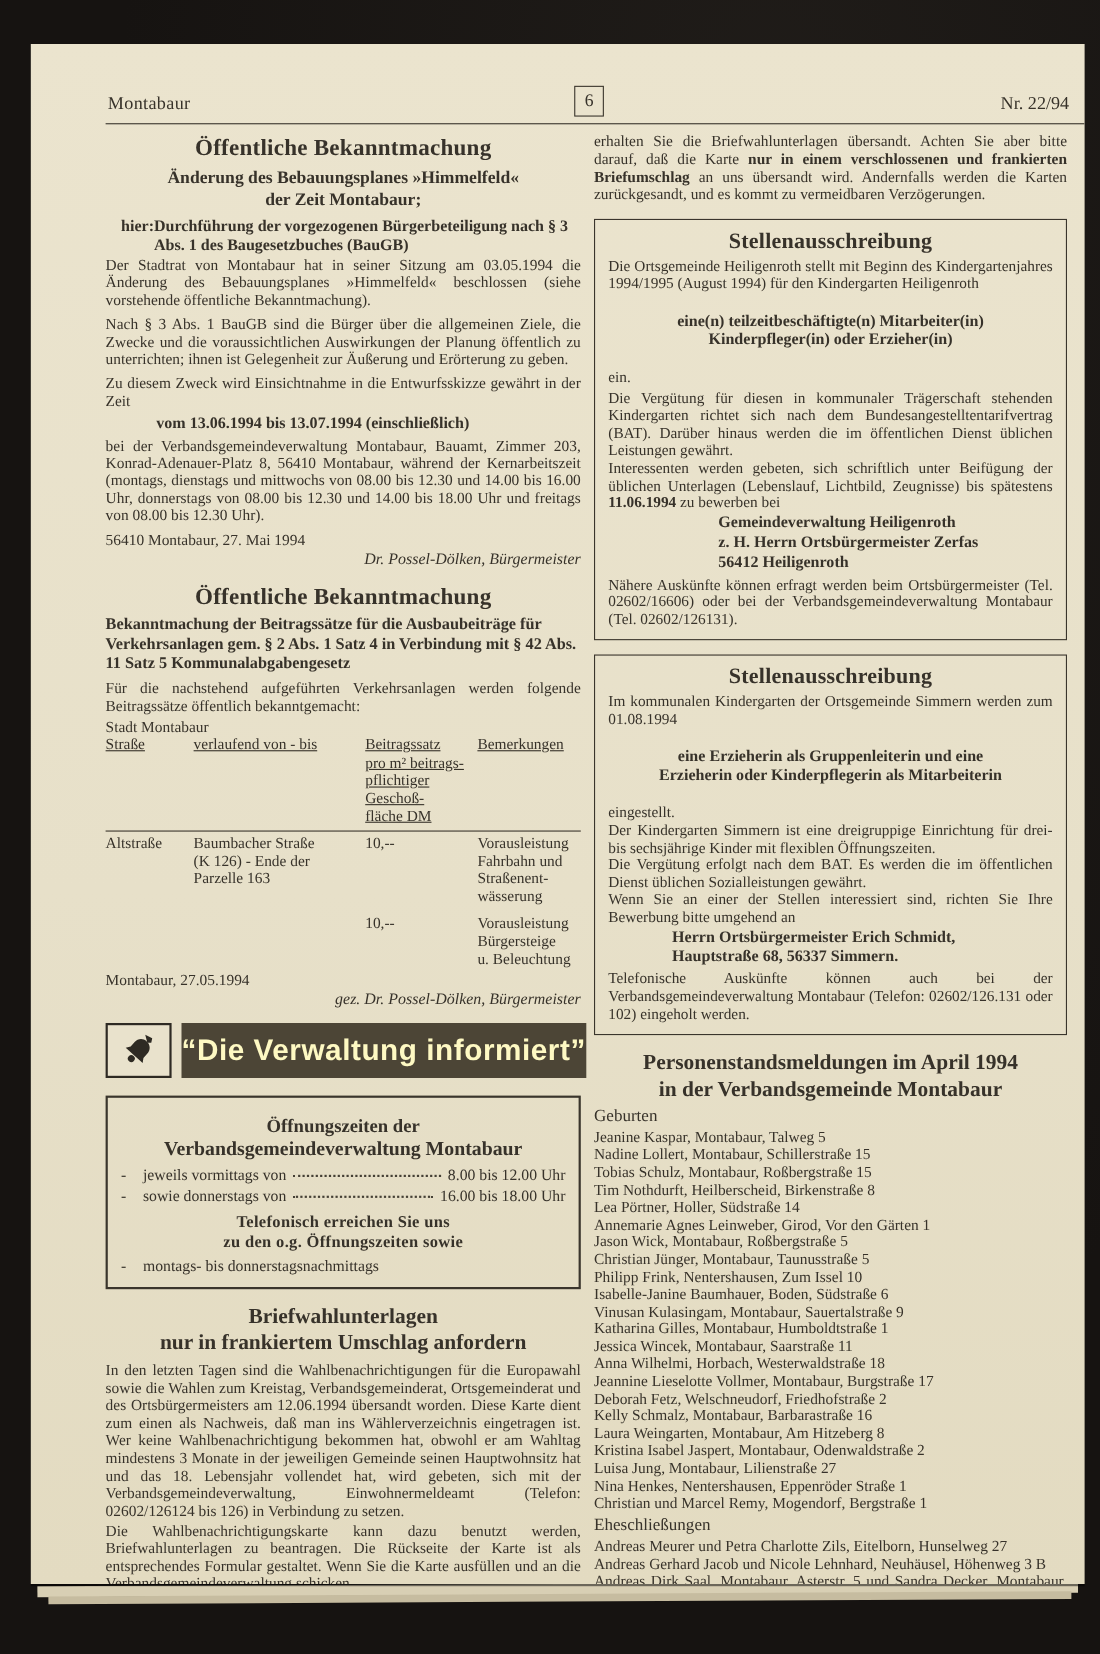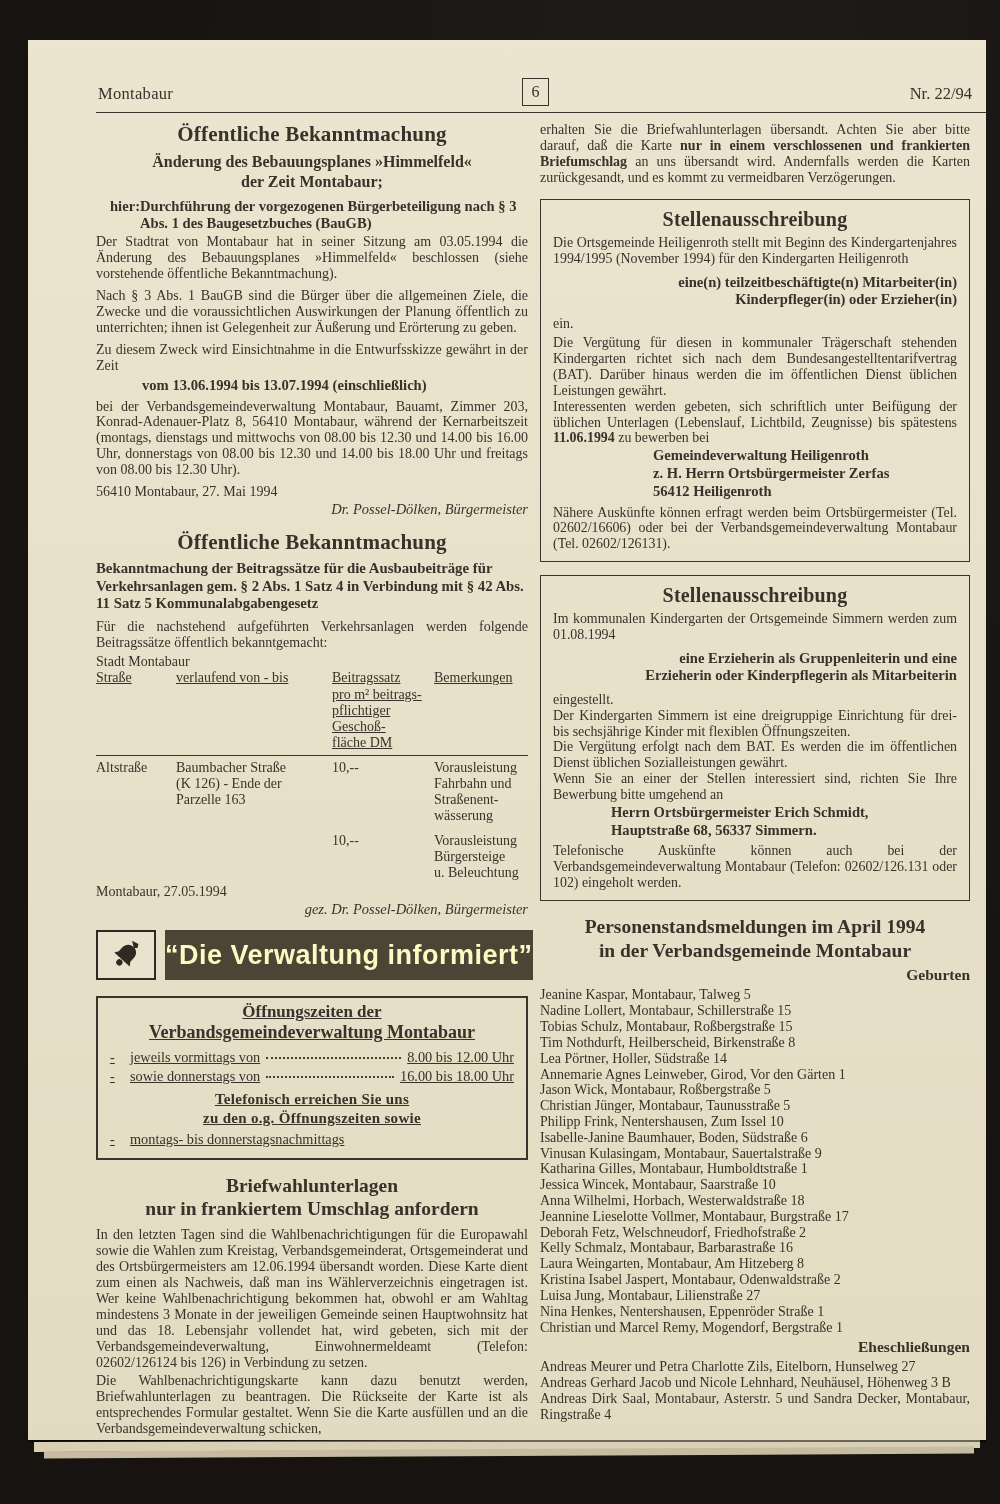--- a/index.html
+++ b/index.html
@@ -52,41 +52,41 @@
   .tbl-row { padding-top:4px; }
   .tbl-row.second { padding-top:8px; }
 
   .banner { display:flex; align-items:stretch; margin:12px 0 16px; height:50px; gap:9px; }
   .banner-icon-box { width:56px; flex:none; border:2px solid #2e2a23; background:#e9e2cc;
     display:flex; align-items:center; justify-content:center; }
   .banner-bar { flex:1; background:#4c4536; display:flex; align-items:center; justify-content:center; }
   .banner-text { color:#fef9c3; font-family:"Liberation Sans","DejaVu Sans",sans-serif;
     font-weight:bold; font-size:27px; letter-spacing:.5px; white-space:nowrap; }
 
-  .hours-box { border:2px solid #3a352c; padding:4px 12px 10px; margin:2px 0 14px;text-decoration:underline; }
+  .hours-box { border:2px solid #3a352c; padding:16px 12px 10px; margin:2px 0 14px; }
   .hours-t1 { font-size:17px; font-weight:bold; text-align:center; margin:0; }
   .hours-t2 { font-size:18px; font-weight:bold; text-align:center; margin:0 0 6px; }
   .hour-row { display:flex; align-items:baseline; font-size:14.3px; margin-top:2px; }
   .hour-dash { width:20px; flex:none; }
   .hour-dots { flex:1; border-bottom:2px dotted #454035; margin:0 6px; transform:translateY(-3px); }
   .hours-center { font-weight:bold; text-align:center; font-size:15px; line-height:1.25; margin:5px 0 3px; letter-spacing:.3px; }
 
   .article-title { font-size:19.5px; font-weight:bold; text-align:center; line-height:1.2; margin:2px 0 7px; }
 
   .job-box { border:1.7px solid #3a352c; padding:8px 12px 9px; margin:13px 0 0; }
   .job-box .section-title { font-size:20px; margin-bottom:4px; }
   .job-box p { font-size:13.9px; margin:0; }
   .spaced-after { margin-bottom:4px !important; }
-  .position-lines { font-weight:bold; font-size:14.6px; text-align:right; line-height:1.2; margin:7px 0; }
+  .position-lines { font-weight:bold; font-size:14.6px; text-align:center; line-height:1.2; margin:17px 0; }
   .address-block { font-weight:bold; font-size:14.6px; line-height:1.22; margin:1px 0 4px; }
   .indent1 { padding-left:100px; }
   .indent2 { padding-left:58px; }
 
   .persons-title { font-size:19.5px; font-weight:bold; text-align:center; line-height:1.22; margin:14px 0 4px; }
-  .persons-sub { font-size:15.5px; font-weight:bold; text-align:right; margin:0 0 3px; }
+  .persons-sub { font-size:15.5px; font-weight:normal; text-align:left; margin:0 0 3px; }
   .pl-item { font-size:14px; line-height:1.13; }
   .marriage-item { font-size:14px; line-height:1.14; text-align:justify; }
 
   b { font-weight:bold; }
 </style>
 </head>
 <body>
 
 <div class="backdrop-noise"></div>
 <div class="page-under1"></div>
@@ -209,21 +209,21 @@
   </div>
 
   <div class="col col-right">
 
     <p>
       <span>erhalten Sie die Briefwahlunterlagen übersandt. Achten Sie aber bitte darauf, daß die Karte </span><b>nur in einem verschlossenen und frankierten Briefumschlag</b><span> an uns übersandt wird. Andernfalls werden die Karten zurückgesandt, und es kommt zu vermeidbaren Verzögerungen.</span>
     </p>
 
     <div class="job-box tight">
       <div class="section-title">Stellenausschreibung</div>
-      <p>Die Ortsgemeinde Heiligenroth stellt mit Beginn des Kindergartenjahres 1994/1995 (November 1994) für den Kindergarten Heiligenroth</p>
+      <p>Die Ortsgemeinde Heiligenroth stellt mit Beginn des Kindergartenjahres 1994/1995 (August 1994) für den Kindergarten Heiligenroth</p>
       <div class="position-lines">
 
       <div>eine(n) teilzeitbeschäftigte(n) Mitarbeiter(in)</div>
           <div>Kinderpfleger(in) oder Erzieher(in)</div>
         </div>
       <p class="spaced-after">ein.</p>
       <p>Die Vergütung für diesen in kommunaler Trägerschaft stehenden Kindergarten richtet sich nach dem Bundesangestelltentarifvertrag (BAT). Darüber hinaus werden die im öffentlichen Dienst üblichen Leistungen gewährt.</p>
       <p>
         <span>Interessenten werden gebeten, sich schriftlich unter Beifügung der üblichen Unterlagen (Lebenslauf, Lichtbild, Zeugnisse) bis spätestens </span><b>11.06.1994</b><span> zu bewerben bei</span>
       </p>
@@ -269,21 +269,21 @@
           <div class="pl-item">Tobias Schulz, Montabaur, Roßbergstraße 15</div>
           <div class="pl-item">Tim Nothdurft, Heilberscheid, Birkenstraße 8</div>
           <div class="pl-item">Lea Pörtner, Holler, Südstraße 14</div>
           <div class="pl-item">Annemarie Agnes Leinweber, Girod, Vor den Gärten 1</div>
           <div class="pl-item">Jason Wick, Montabaur, Roßbergstraße 5</div>
           <div class="pl-item">Christian Jünger, Montabaur, Taunusstraße 5</div>
           <div class="pl-item">Philipp Frink, Nentershausen, Zum Issel 10</div>
           <div class="pl-item">Isabelle-Janine Baumhauer, Boden, Südstraße 6</div>
           <div class="pl-item">Vinusan Kulasingam, Montabaur, Sauertalstraße 9</div>
           <div class="pl-item">Katharina Gilles, Montabaur, Humboldtstraße 1</div>
-          <div class="pl-item">Jessica Wincek, Montabaur, Saarstraße 10</div>
+          <div class="pl-item">Jessica Wincek, Montabaur, Saarstraße 11</div>
           <div class="pl-item">Anna Wilhelmi, Horbach, Westerwaldstraße 18</div>
           <div class="pl-item">Jeannine Lieselotte Vollmer, Montabaur, Burgstraße 17</div>
           <div class="pl-item">Deborah Fetz, Welschneudorf, Friedhofstraße 2</div>
           <div class="pl-item">Kelly Schmalz, Montabaur, Barbarastraße 16</div>
           <div class="pl-item">Laura Weingarten, Montabaur, Am Hitzeberg 8</div>
           <div class="pl-item">Kristina Isabel Jaspert, Montabaur, Odenwaldstraße 2</div>
           <div class="pl-item">Luisa Jung, Montabaur, Lilienstraße 27</div>
           <div class="pl-item">Nina Henkes, Nentershausen, Eppenröder Straße 1</div>
           <div class="pl-item">Christian und Marcel Remy, Mogendorf, Bergstraße 1</div>
         </div>

